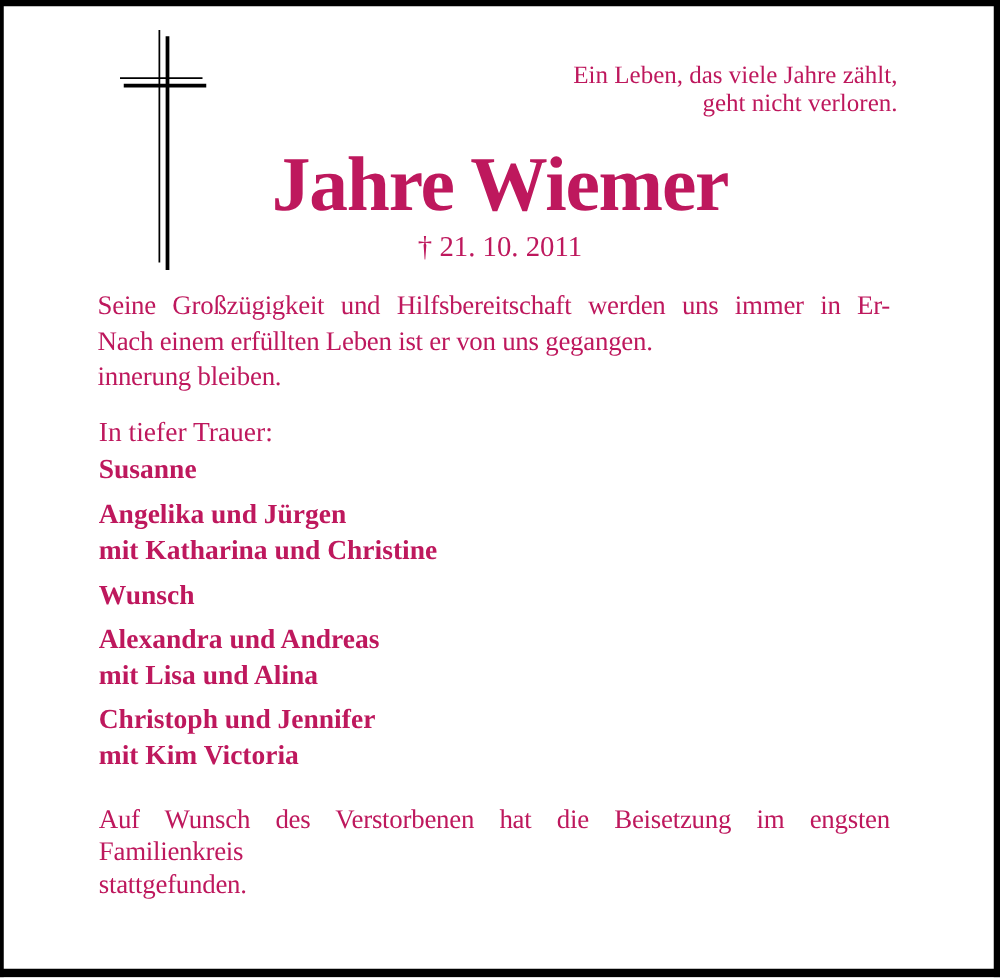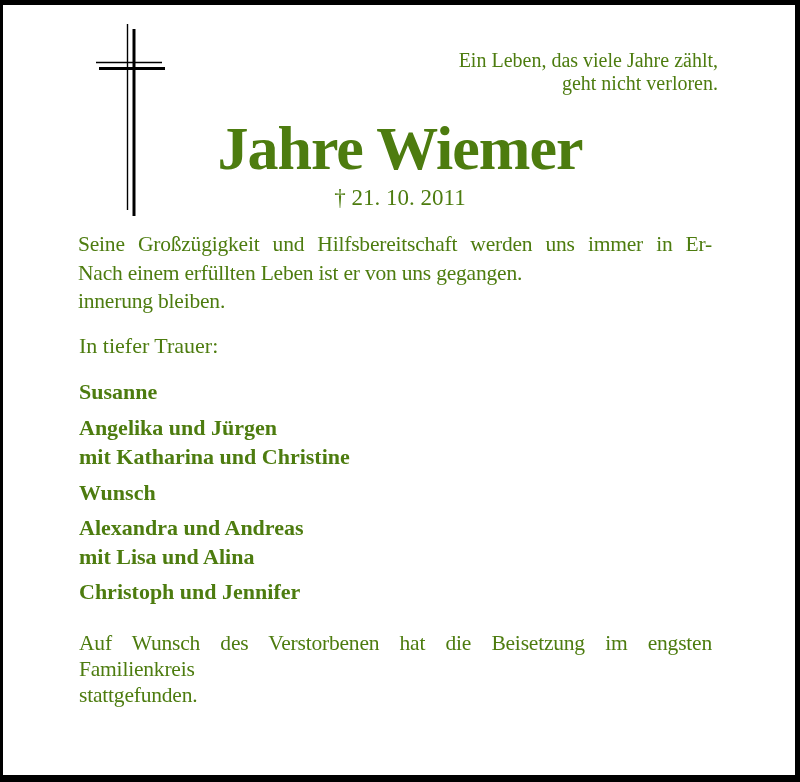--- a/index.html
+++ b/index.html
@@ -1,21 +1,21 @@
 <!DOCTYPE html>
 <html lang="de"><head>
 <meta charset="utf-8">
 <style>
   html, body { margin: 0; padding: 0; background: #ffffff; }
   .page {
     position: relative;
     width: 800px;
     height: 782px;
     background: #ffffff;
-    color: #4d7c0f;
+    color: #be185d;
     font-family: "Liberation Serif", "DejaVu Serif", serif;
     overflow: hidden;
   }
   .frame { position: absolute; background: #000000; }
   .frame-top    { left: 0; top: 0;    width: 800px; height: 5px; }
   .frame-bottom { left: 0; top: 775px; width: 800px; height: 7px; }
   .frame-left   { left: 0; top: 0;    width: 3px;   height: 782px; }
   .frame-right  { left: 795px; top: 0; width: 5px;  height: 782px; }
 
   .cross-wrap { position: absolute; left: 88px; top: 20px; width: 80px; height: 200px; }
@@ -42,21 +42,21 @@
     font-size: 21.5px; line-height: 28.6px; letter-spacing: -0.2px;
   }
   .just { text-align: justify; text-align-last: justify; }
 
   .lower {
     position: absolute; top: 331px; left: 79px; width: 633px;
     font-size: 22px; line-height: 29px;
   }
   .mourning-label { font-weight: normal; }
   .mourner-group { font-weight: bold; }
-  .mt3 { margin-top: 17px; }
+  .mt3 { margin-top: 0; }
   .mt6 { margin-top: 6px; }
   .mt7 { margin-top: 7px; }
   .address { margin-top: 21px; font-size: 21.5px; line-height: 26px; }
   .closing { margin-top: 24px; font-size: 21.5px; line-height: 26px; letter-spacing: -0.2px; }
   .line { display: block; }
 </style>
 </head>
 <body>
 
 <div class="page">
@@ -104,20 +104,21 @@
     </div>
     <div class="mourner-group mt7">
       <span class="line">Wunsch</span>
     </div>
     <div class="mourner-group mt6">
       <span class="line">Alexandra und Andreas</span>
       <span class="line">mit Lisa und Alina</span>
     </div>
     <div class="mourner-group mt6">
       <span class="line">Christoph und Jennifer</span>
+      <span class="line">mit Kim Victoria</span>
     </div>
 
 
     <div class="closing">
       <span class="line just">Auf Wunsch des Verstorbenen hat die Beisetzung im engsten Familienkreis</span>
       <span class="line">stattgefunden.</span>
     </div>
   </div>
 
 </div>

